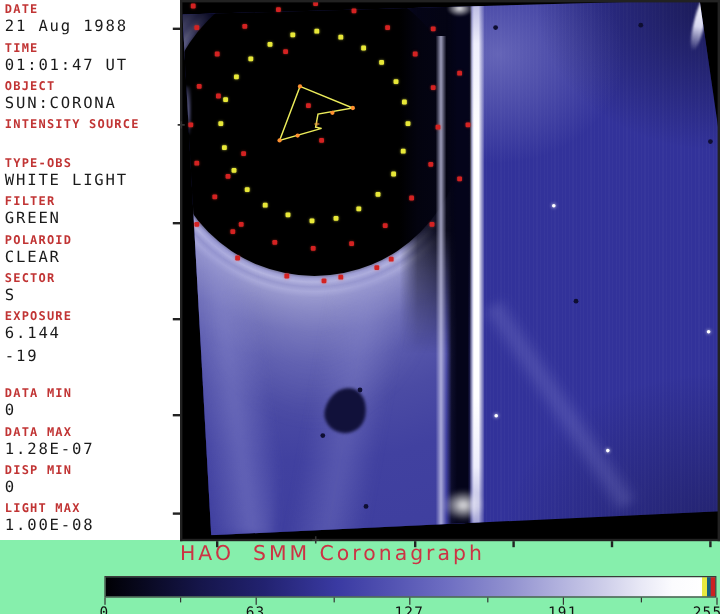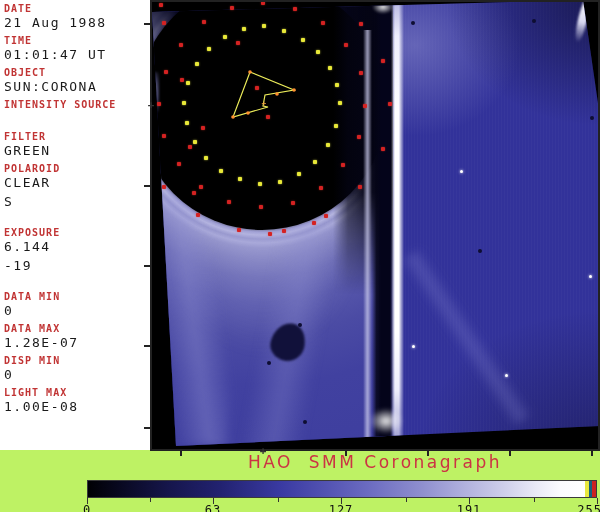--- a/index.html
+++ b/index.html
@@ -1,17 +1,17 @@
 <!DOCTYPE html>
 <html style="--label-red: #c13434; --value-black: #1a1a1a; --title-red: #cc3344; --red-dot: #d42222; --yellow-dot: #e8e838; --orange-marker: #ff9030; --panel-blue: #32329a; --axis-black: #222222;"><head>
 <meta charset="utf-8">
 <style>
   html,body{margin:0;padding:0;background:#fff;width:600px;height:512px;overflow:hidden;
     font-family:"DejaVu Sans Mono","Liberation Mono",monospace;}
-  .screen{position:relative;width:600px;height:512px;background:#bef264;}
+  .screen{position:relative;width:600px;height:512px;background:#86efac;}
 
   
   .sidebar{position:absolute;left:0;top:0;width:150px;height:450px;background:#fff;padding-top:2px;box-sizing:border-box;}
   .pair{height:32px;padding-left:4px;overflow:visible;}
   .flabel{font-size:10px;font-weight:bold;letter-spacing:1px;line-height:13px;color:var(--label-red,#c13434);white-space:nowrap;}
   .fvalue{font-size:13px;letter-spacing:1.5px;line-height:16px;color:var(--value-black,#1a1a1a);white-space:nowrap;}
 
   
   .image-area{position:absolute;left:150px;top:0;width:450px;height:450px;background:#000;}
   .image-area>*{position:absolute;}
@@ -84,21 +84,21 @@
   .axis{background:var(--axis-black,#222);z-index:6;}
   .axis-left{left:0;top:0;width:2px;height:451px;}
   .axis-right{left:448px;top:0;width:2px;height:451px;}
   .axis-top{left:0;top:0;width:450px;height:2px;}
   .axis-bottom{left:0;top:449px;width:450px;height:2px;}
   .ltick{left:-6px;width:6px;height:2px;background:var(--axis-black,#222);z-index:7;}
   .btick{top:451px;width:2px;height:5px;background:var(--axis-black,#222);z-index:7;}
   .axcross{z-index:8;color:#333;font:bold 11px "DejaVu Sans Mono",monospace;transform:translate(-50%,-50%);}
 
   
-  .title{position:absolute;left:150px;top:452px;width:450px;height:22px;text-align:center;
+  .title{position:absolute;left:150px;top:452px;width:450px;height:22px;text-align:left;
     font-family:"DejaVu Sans","Liberation Sans",sans-serif;font-size:17px;letter-spacing:2.5px;
     color:var(--title-red,#cc3344);white-space:pre;}
   .colorbar{position:absolute;left:87px;top:480px;width:510px;height:18px;box-sizing:border-box;
     border:1px solid #3a3a3a;
     background:linear-gradient(90deg,
       #000004 0%, #0b0b28 8%, #16164c 16%, #222270 26%, #3a3aa2 38%, #5656b4 48%,
       #6e6ec2 56%, #9090cf 66%, #b0b0dd 74%, #cfcfea 82%, #e9e9f6 88%, #fbfbfe 93%, #ffffff 97.8%,
       #e8e840 97.9%, #e8e840 98.6%, #15607e 98.7%, #15607e 99.2%, #cc2222 99.3%, #cc2222 100%);}
   .cbtick{position:absolute;top:498px;width:1px;background:#333;}
   .cbtick.major{height:6px;} .cbtick.minor{height:4px;}
@@ -120,28 +120,33 @@
         <div class="fvalue">01:01:47 UT</div>
       </div>
     <div class="pair">
         <div class="flabel">OBJECT</div>
         <div class="fvalue">SUN:CORONA</div>
       </div>
     <div class="pair">
         <div class="flabel">INTENSITY SOURCE</div>
       </div>
     <div class="pair">
+        <div class="flabel">TYPE-OBS</div>
+        <div class="fvalue">WHITE LIGHT</div>
+      </div>
+    <div class="pair">
         <div class="flabel">FILTER</div>
         <div class="fvalue">GREEN</div>
       </div>
     <div class="pair">
         <div class="flabel">POLAROID</div>
         <div class="fvalue">CLEAR</div>
       </div>
     <div class="pair">
+        <div class="flabel">SECTOR</div>
         <div class="fvalue">S</div>
       </div>
     <div class="pair">
         <div class="flabel">EXPOSURE</div>
         <div class="fvalue">6.144</div>
       </div>
     <div class="pair">
         <div class="fvalue">-19</div>
       </div>
     <div class="pair">

